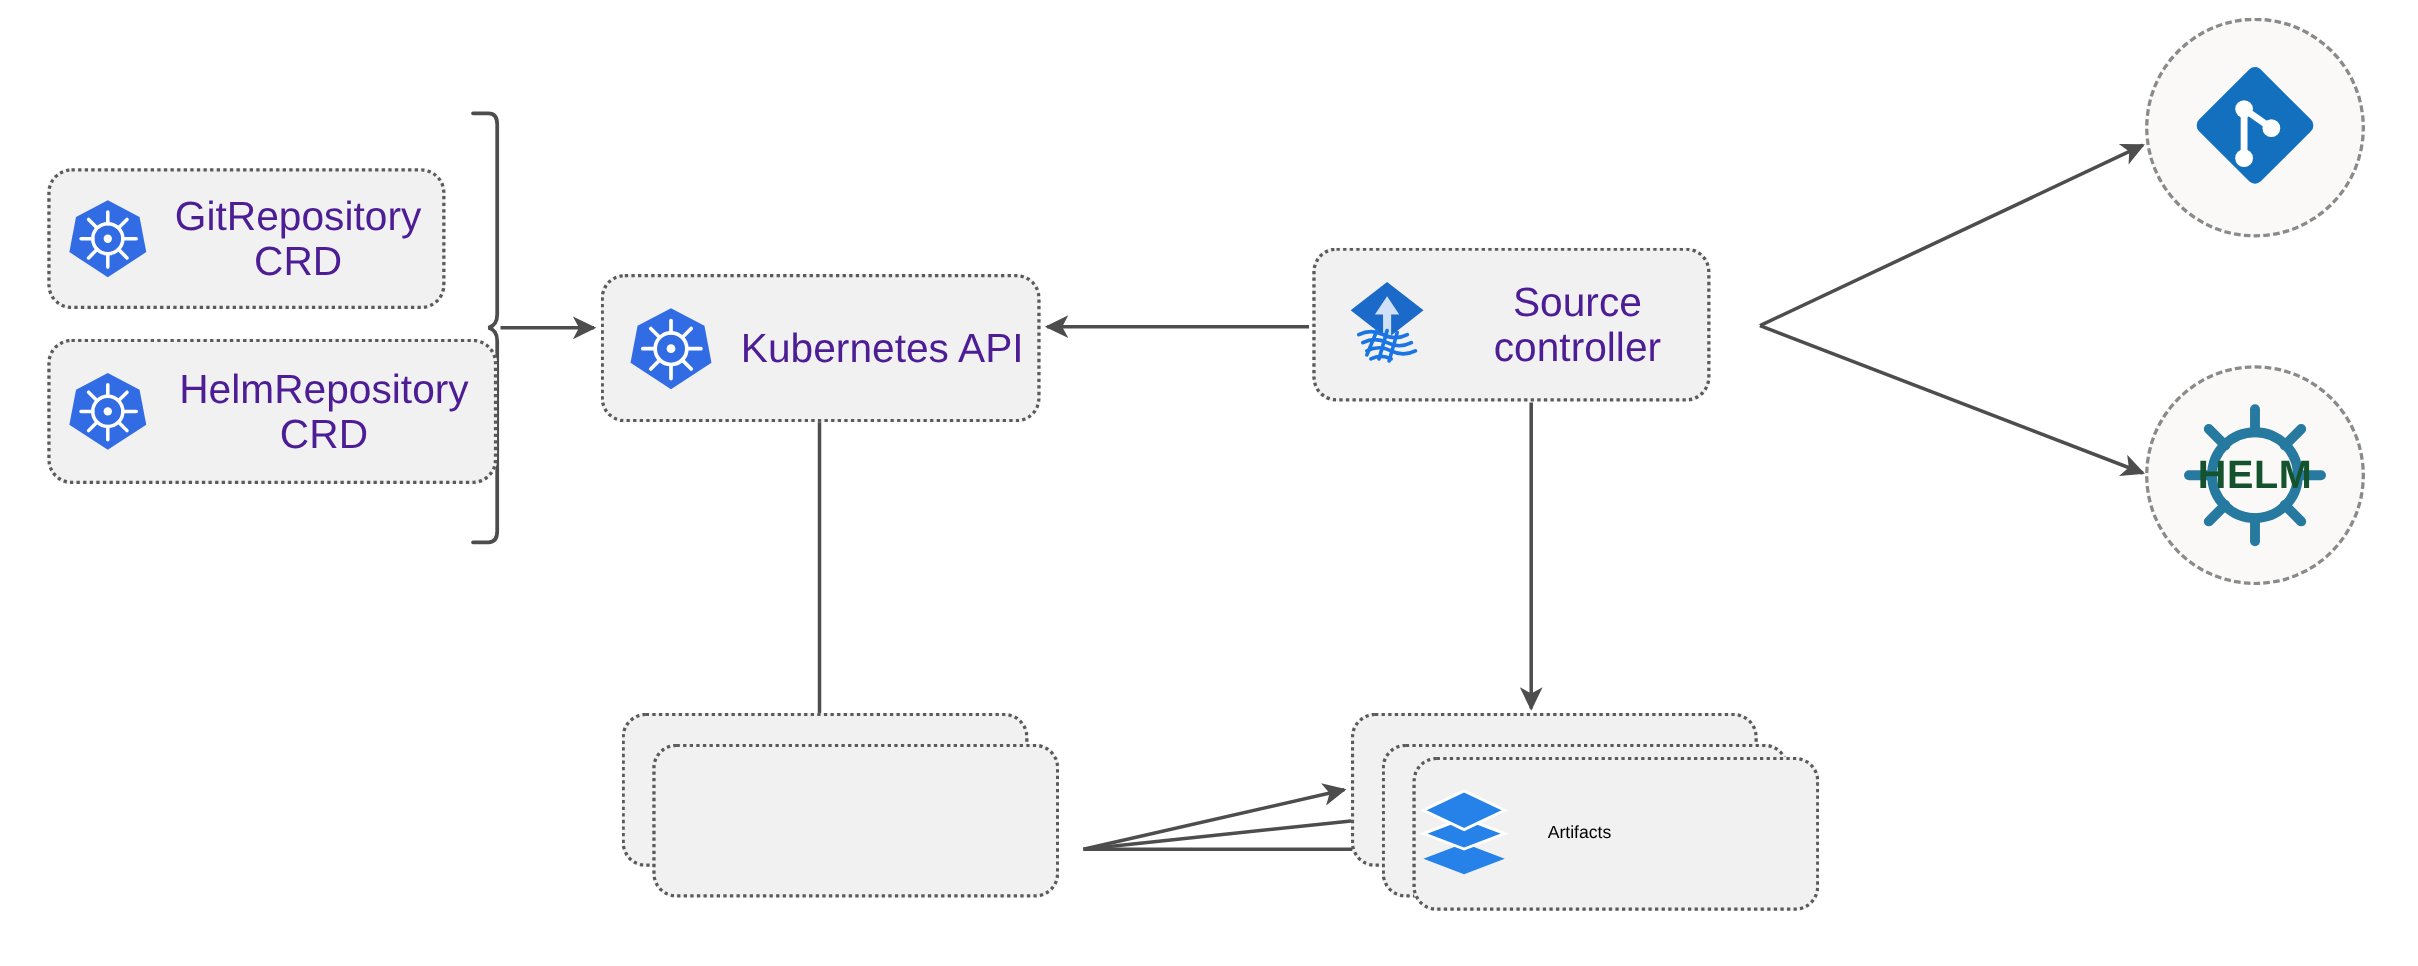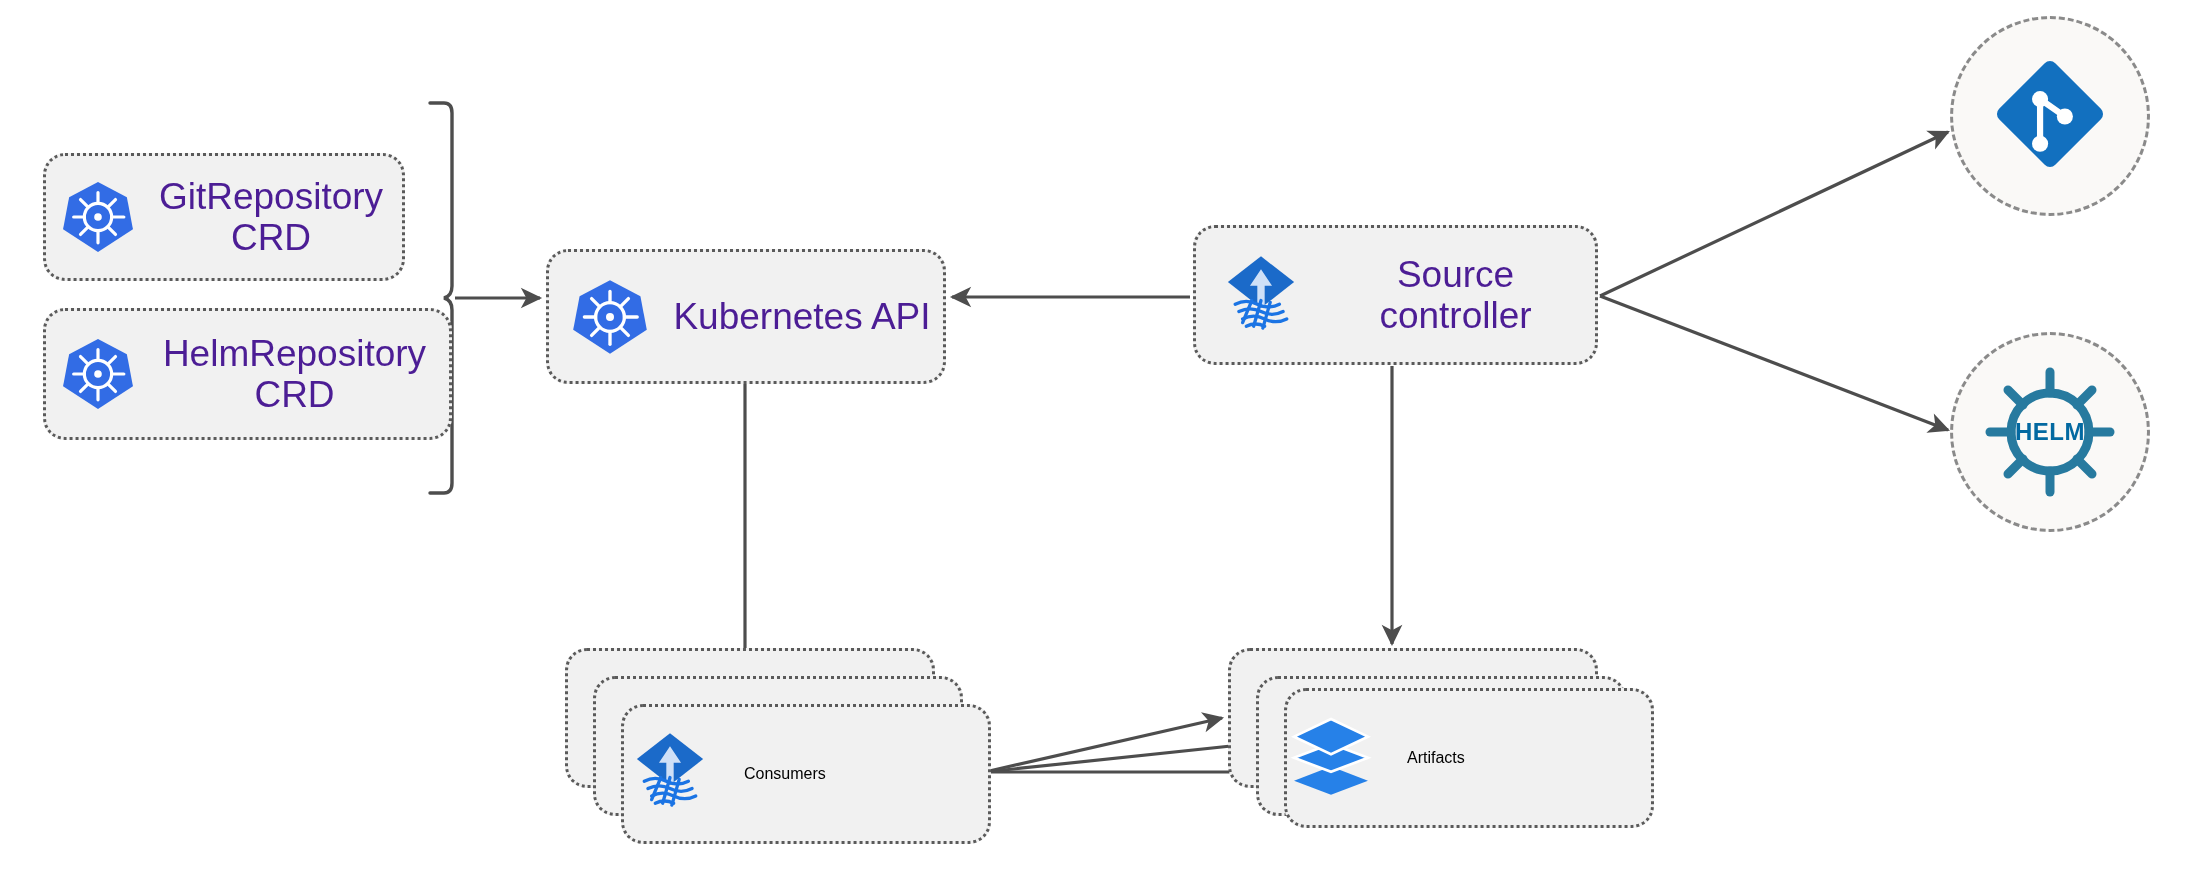--- a/index.html
+++ b/index.html
@@ -189,21 +189,21 @@
           <line x1="63" y1="63" x2="73" y2="73"></line>
           <line x1="73" y1="27" x2="63" y2="37"></line>
           <line x1="37" y1="63" x2="27" y2="73"></line>
         </g>
         <circle cx="50" cy="50" r="5" fill="#ffffff"></circle>
       </svg>
     </span>
     <span class="label">Kubernetes API</span>
   </div>
 
-  <div class="node" style="left:1193px; top:225px; width:405px; height:140px;">
+  <div class="node" style="left:1193px; top:225px; width:362px; height:140px;">
     <span class="icon-slot" style="width:130px;">
       <svg width="92" height="92" viewBox="0 0 100 100" aria-hidden="true">
         <polygon points="50,8 86,36 50,64 14,36" fill="#1b6ac9"></polygon>
         <path d="M50 22 L62 40 L54 40 L54 62 L46 62 L46 40 L38 40 Z" fill="#cfe0f7"></path>
         <g stroke="#1b74e4" stroke-width="3.6" fill="none" stroke-linecap="round">
           <path d="M22 60 Q34 54 46 60 Q58 66 70 60"></path>
           <path d="M26 68 Q38 62 50 68 Q62 74 74 68"></path>
           <path d="M30 76 Q42 70 54 76 Q66 82 78 76"></path>
           <path d="M34 84 Q44 79 54 84"></path>
           <path d="M40 56 L30 80"></path>
@@ -212,38 +212,20 @@
         </g>
       </svg>
     </span>
     <span class="label">Source
 controller</span>
   </div>
 
   <div class="stack" style="left:565px; top:648px; width:440px; height:205px;">
     <div class="layer" style="left:0px; top:0px; width:370px; height:140px;"></div>
     <div class="layer" style="left:28px; top:28px; width:370px; height:140px;"></div>
-    <div class="layer front" style="left:56px; top:56px; width:370px; height:140px;">
-      <span class="icon-slot" style="width:120px;">
-        <svg width="92" height="92" viewBox="0 0 100 100" aria-hidden="true">
-          <polygon points="50,8 86,36 50,64 14,36" fill="#1b6ac9"></polygon>
-          <path d="M50 22 L62 40 L54 40 L54 62 L46 62 L46 40 L38 40 Z" fill="#cfe0f7"></path>
-          <g stroke="#1b74e4" stroke-width="3.6" fill="none" stroke-linecap="round">
-            <path d="M22 60 Q34 54 46 60 Q58 66 70 60"></path>
-            <path d="M26 68 Q38 62 50 68 Q62 74 74 68"></path>
-            <path d="M30 76 Q42 70 54 76 Q66 82 78 76"></path>
-            <path d="M34 84 Q44 79 54 84"></path>
-            <path d="M40 56 L30 80"></path>
-            <path d="M50 56 L42 84"></path>
-            <path d="M60 58 L52 86"></path>
-          </g>
-        </svg>
-      </span>
-      <span class="label">Consumers</span>
-    </div>
   </div>
 
   <div class="stack" style="left:1228px; top:648px; width:440px; height:205px;">
     <div class="layer" style="left:0px; top:0px; width:370px; height:140px;"></div>
     <div class="layer" style="left:28px; top:28px; width:370px; height:140px;"></div>
     <div class="layer front" style="left:56px; top:40px; width:370px; height:140px;">
       <span class="icon-slot" style="width:120px;">
         <svg width="88" height="88" viewBox="0 0 100 100" aria-hidden="true">
           <polygon points="50,62 92,78 50,94 8,78" fill="#2681e8"></polygon>
           <polygon points="50,36 92,52 50,68 8,52" fill="#2681e8" stroke="#ffffff" stroke-width="3"></polygon>
@@ -277,18 +259,18 @@
           <line x1="50" y1="10" x2="50" y2="24"></line>
           <line x1="50" y1="76" x2="50" y2="90"></line>
           <line x1="10" y1="50" x2="24" y2="50"></line>
           <line x1="76" y1="50" x2="90" y2="50"></line>
           <line x1="22" y1="22" x2="32" y2="32"></line>
           <line x1="68" y1="68" x2="78" y2="78"></line>
           <line x1="78" y1="22" x2="68" y2="32"></line>
           <line x1="32" y1="68" x2="22" y2="78"></line>
         </g>
       </svg>
-      <span style="position:relative; z-index:2; color:#0369a1; font-weight:bold;
-                   font-size:24px; letter-spacing:0.5px; font-family:'Liberation Sans', sans-serif;">HELM</span>
+      <span style="position:relative; z-index:2; color:#14532d; font-weight:bold;
+                   font-size:36px; letter-spacing:0.5px; font-family:'Liberation Sans', sans-serif;">HELM</span>
     </span>
   </div>
 
 </div>
 
 </body></html>

